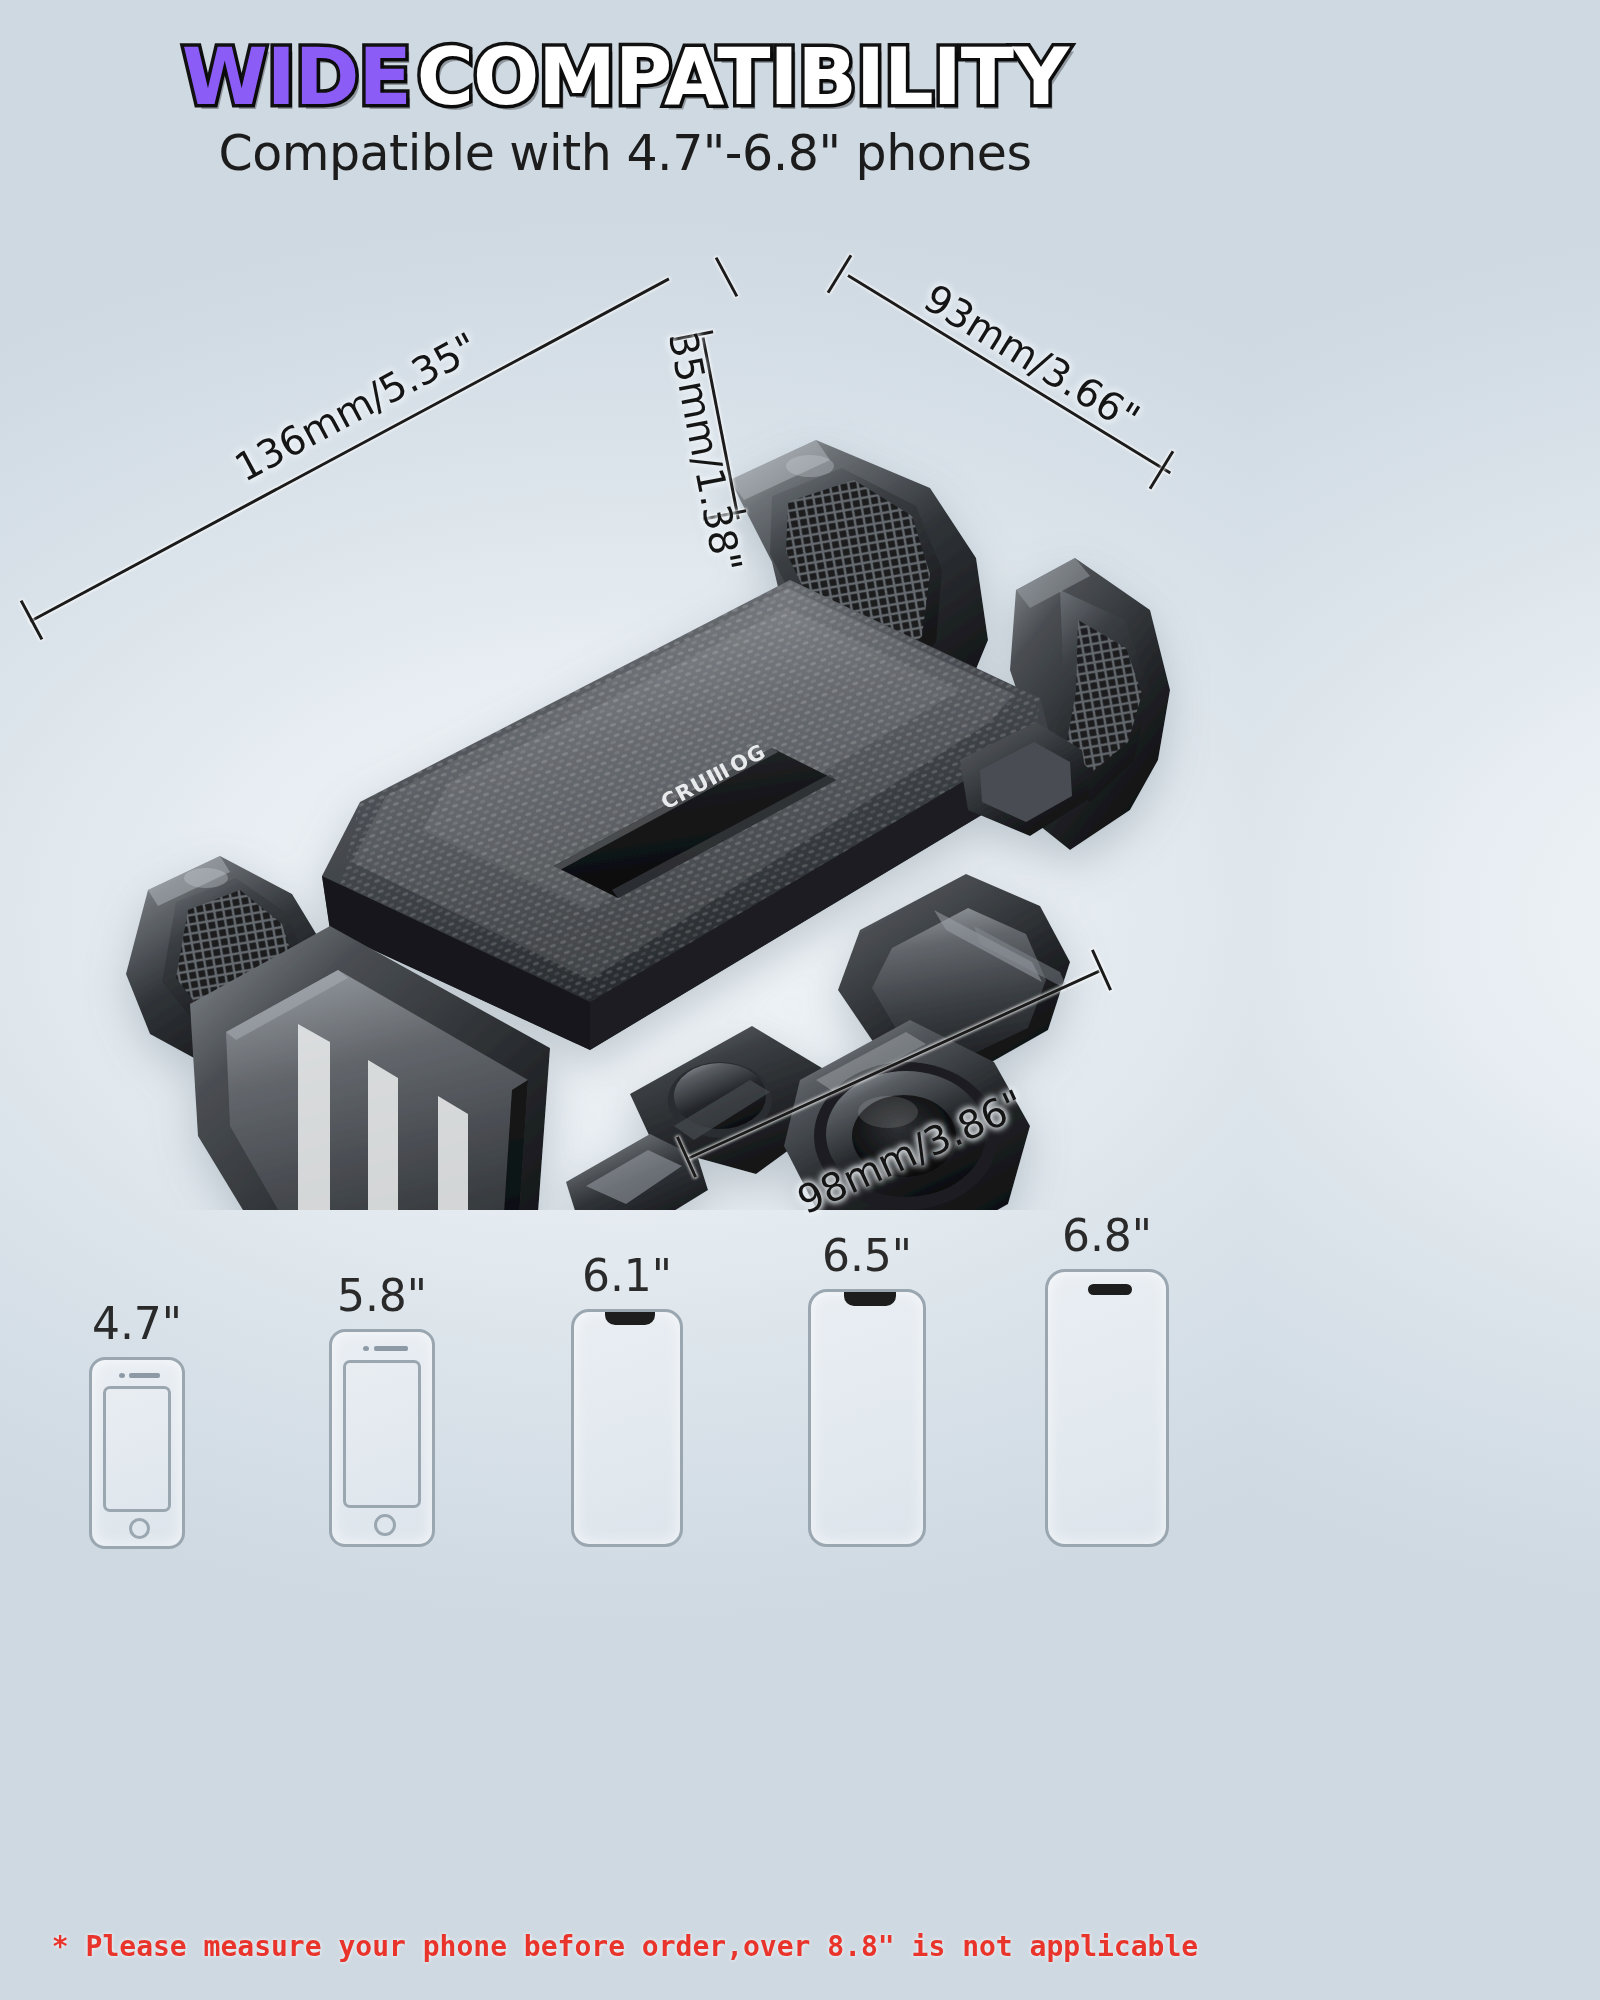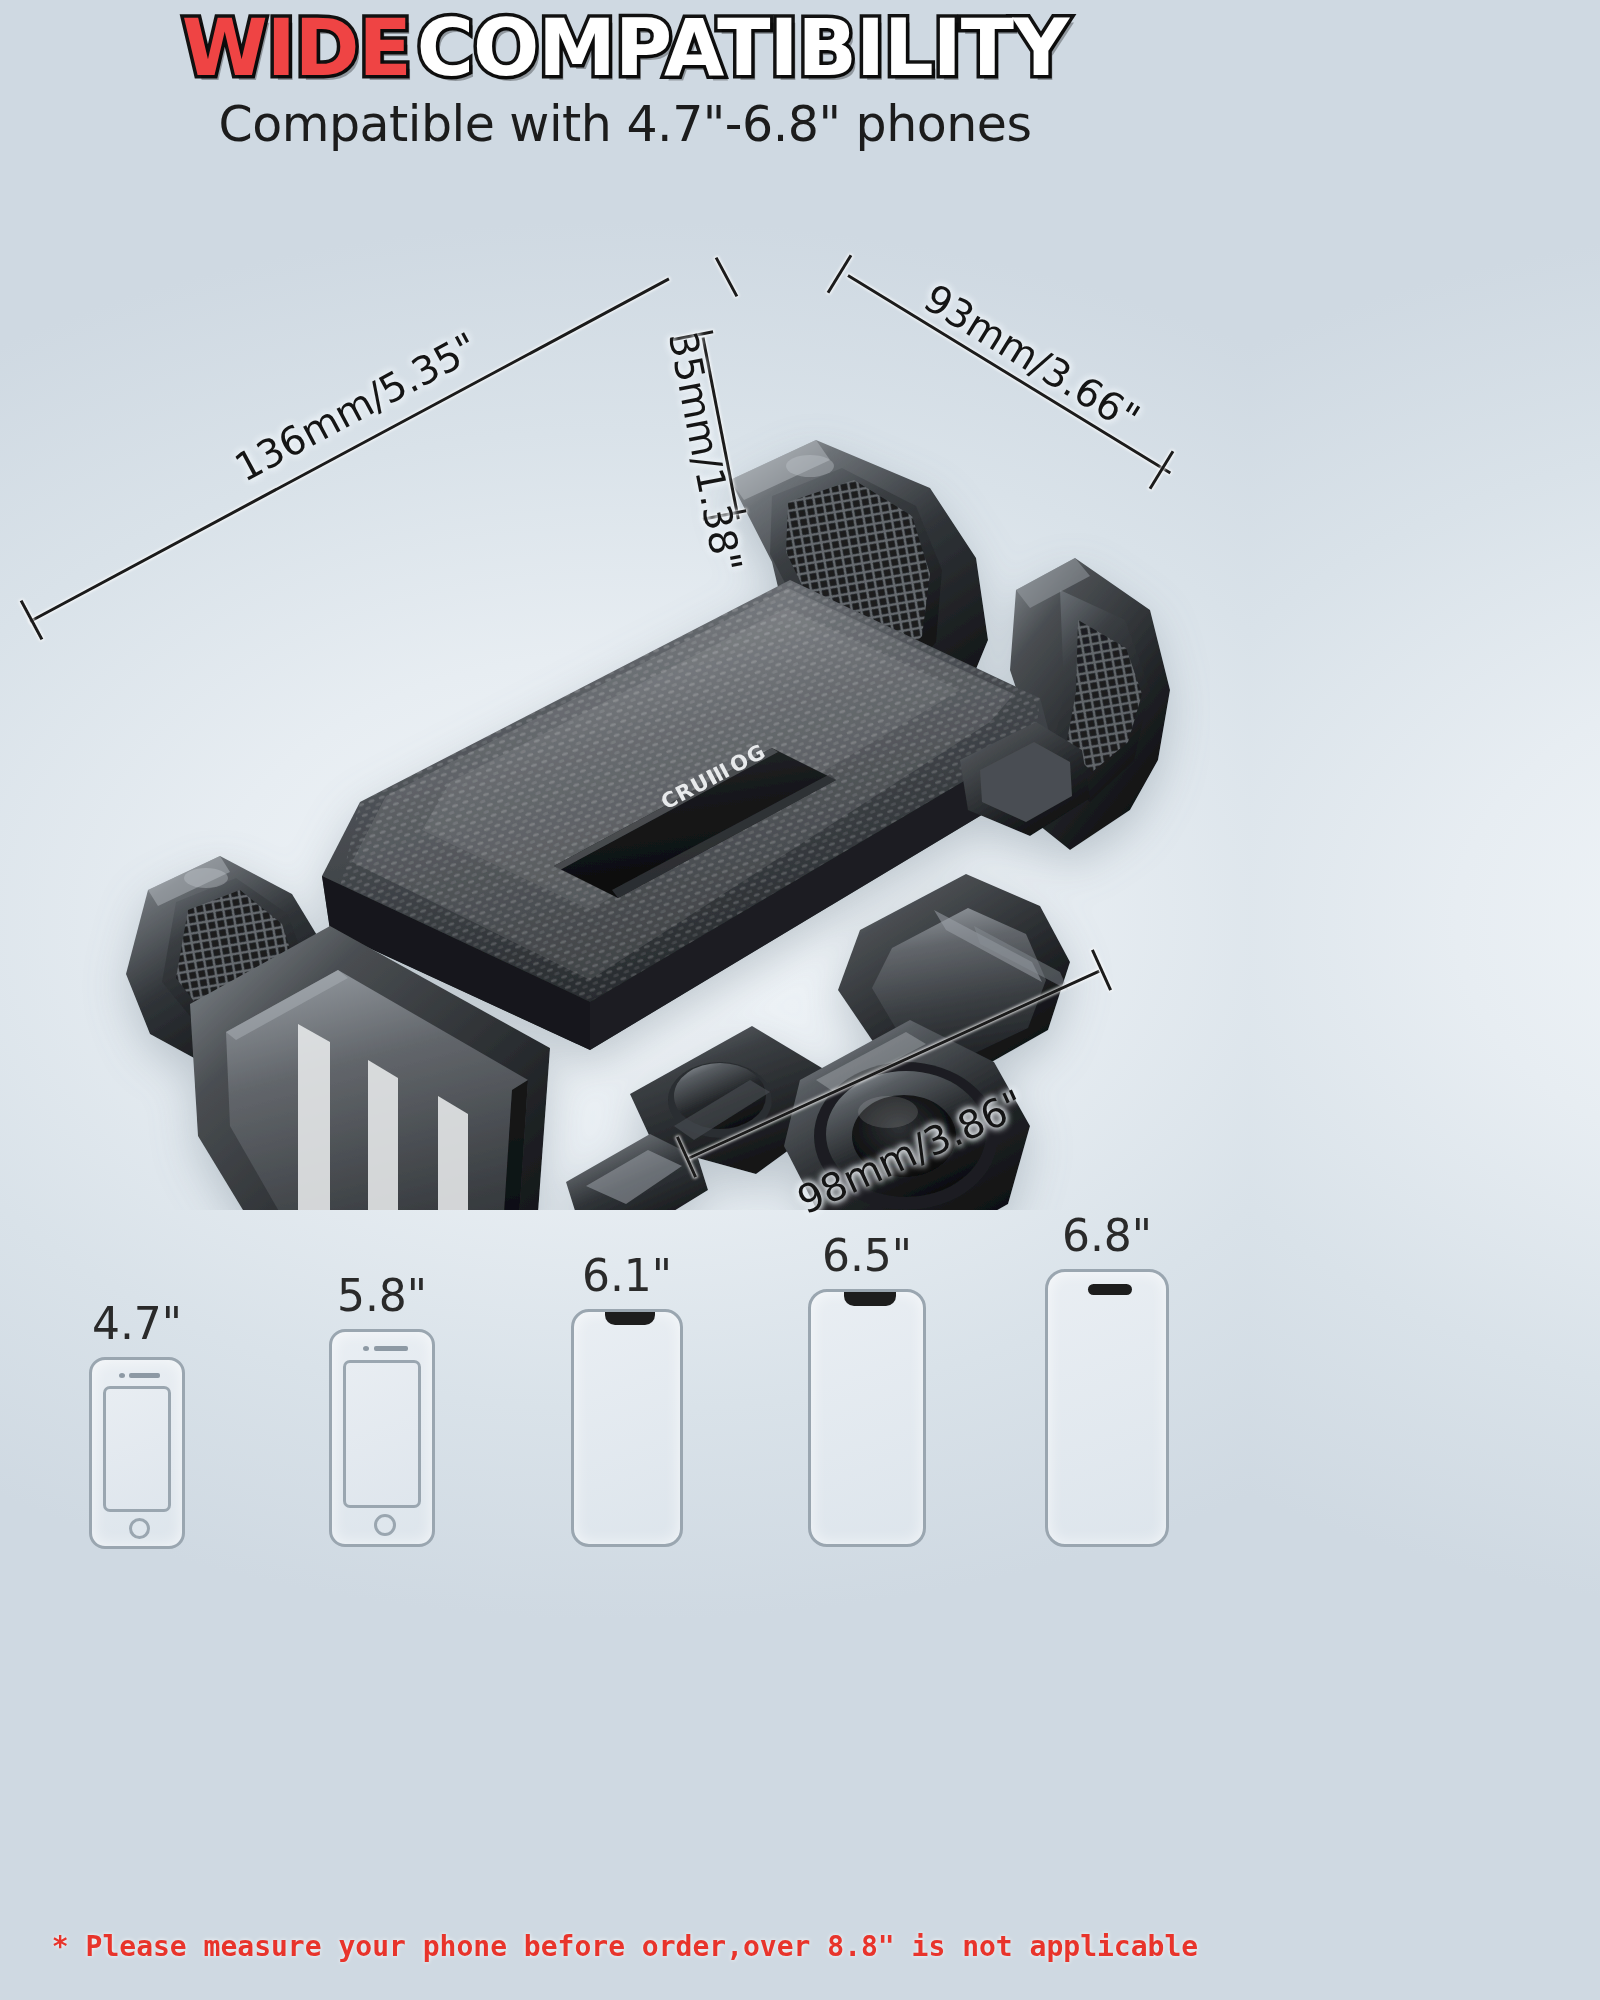--- a/index.html
+++ b/index.html
@@ -15,24 +15,25 @@
   
   #header { position:absolute; left:0; top:0; width:1250px; text-align:center; }
   #title-row {
     margin-top:8px;
     font-size:78px; font-weight:bold; letter-spacing:-1px;
     font-family:"DejaVu Sans", sans-serif;
     white-space:nowrap; line-height:1.05;
   }
   .tw { display:inline-block; }
   #title-wide {
-    color:#ef4444;
+    color:#8b5cf6;
     -webkit-text-stroke:7px #111;
     paint-order:stroke fill;
     text-shadow:4px 5px 0 rgba(0,0,0,.30);
+    margin-top:29px;
   }
   #title-rest {
     color:#ffffff;
     -webkit-text-stroke:7px #111;
     paint-order:stroke fill;
     text-shadow:4px 5px 0 rgba(0,0,0,.30);
     margin-left:6px;
   }
   #subtitle {
     margin-top:6px;

